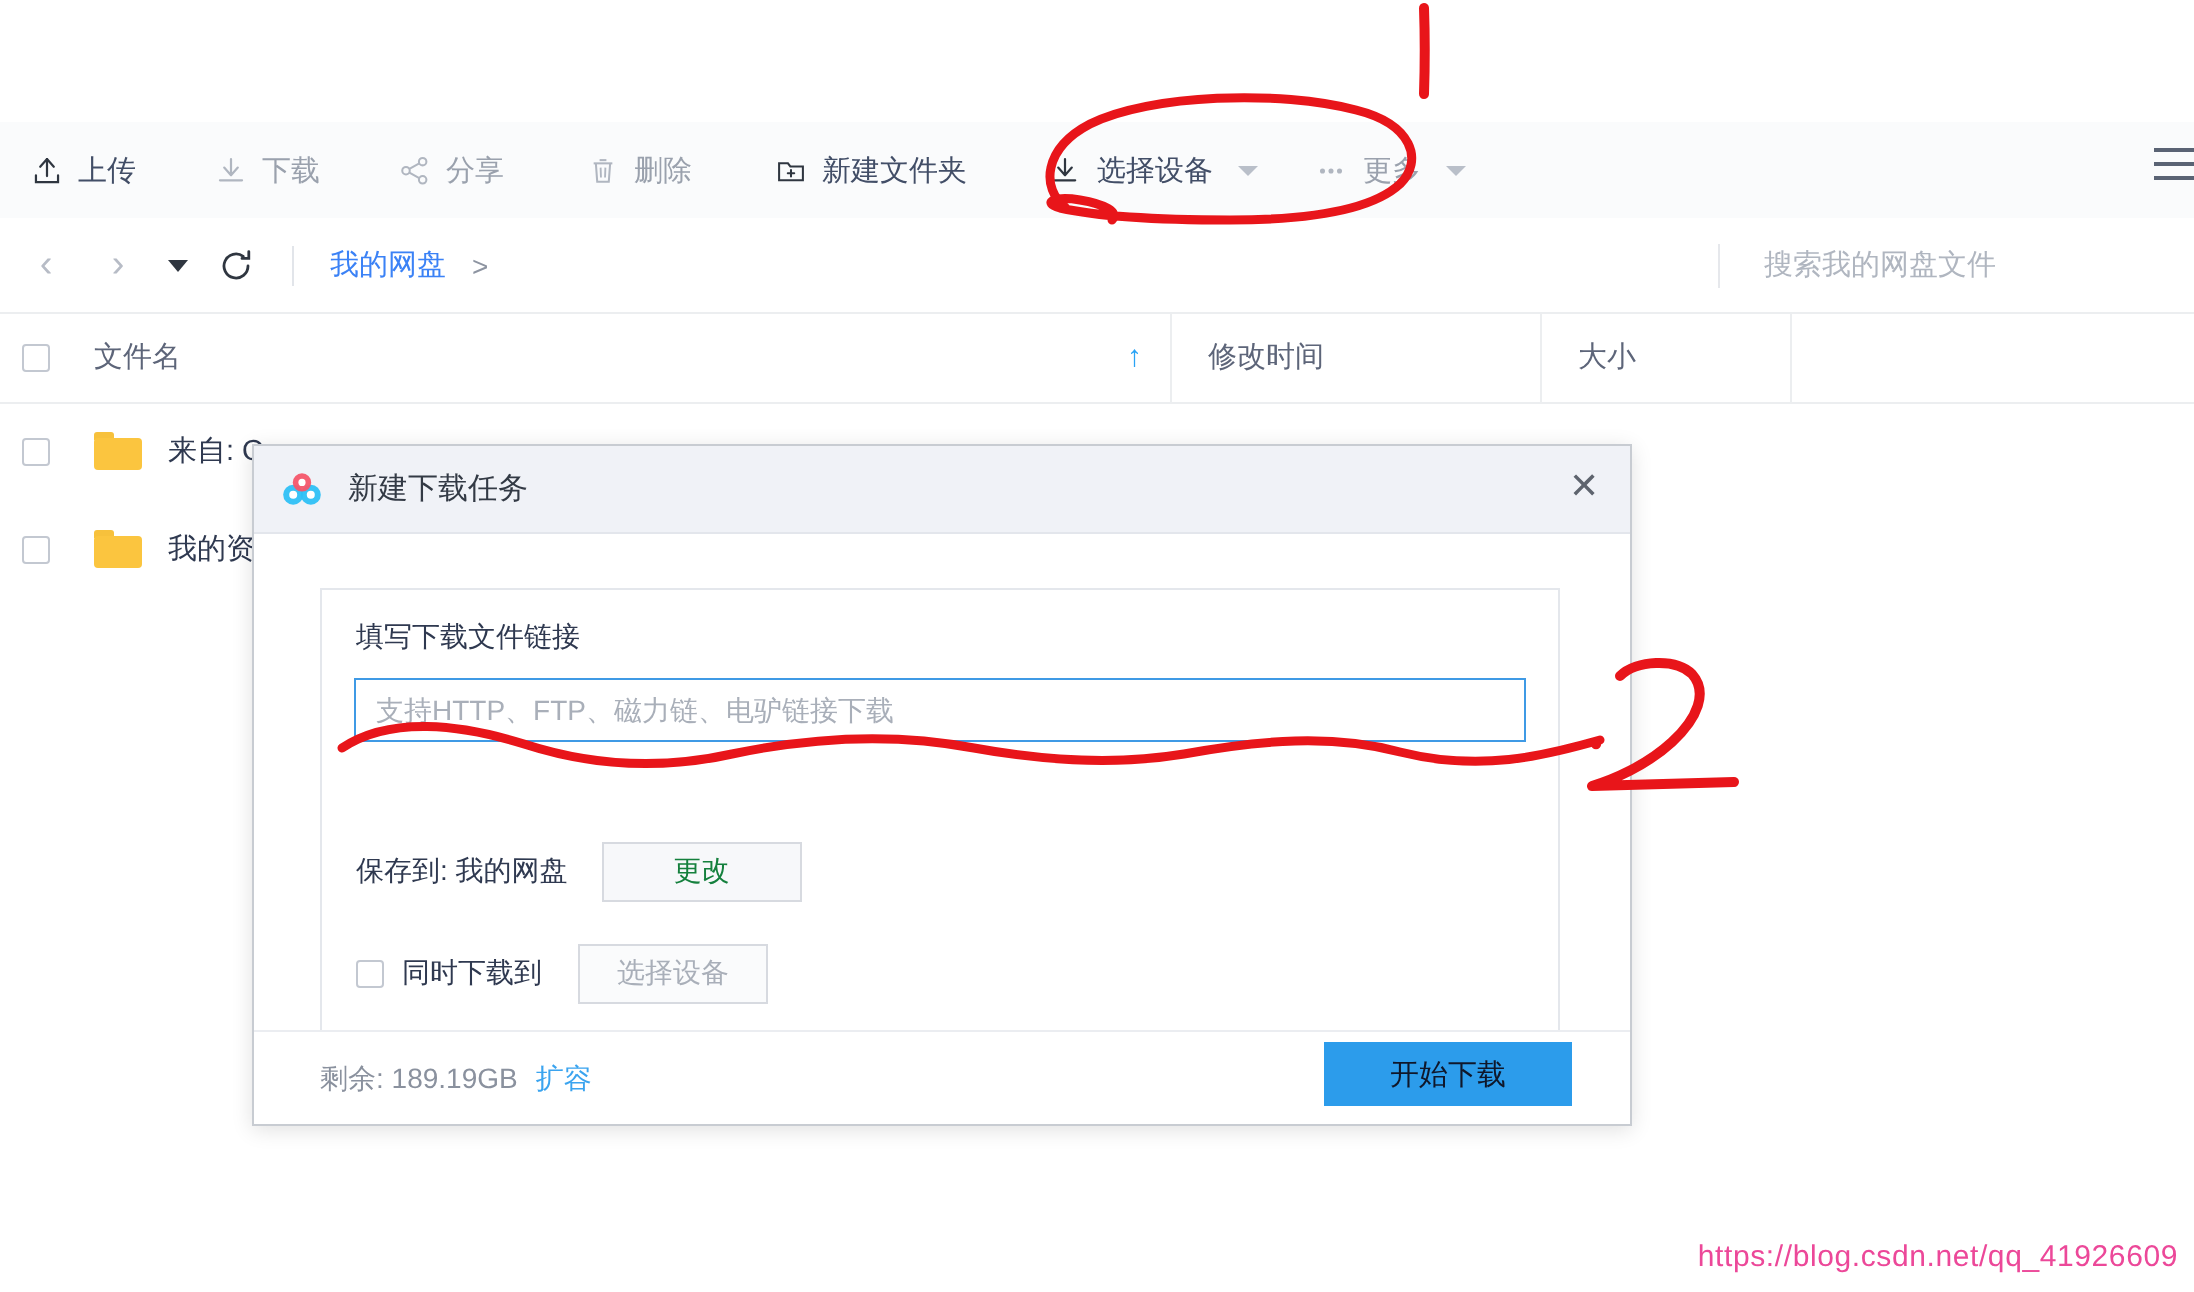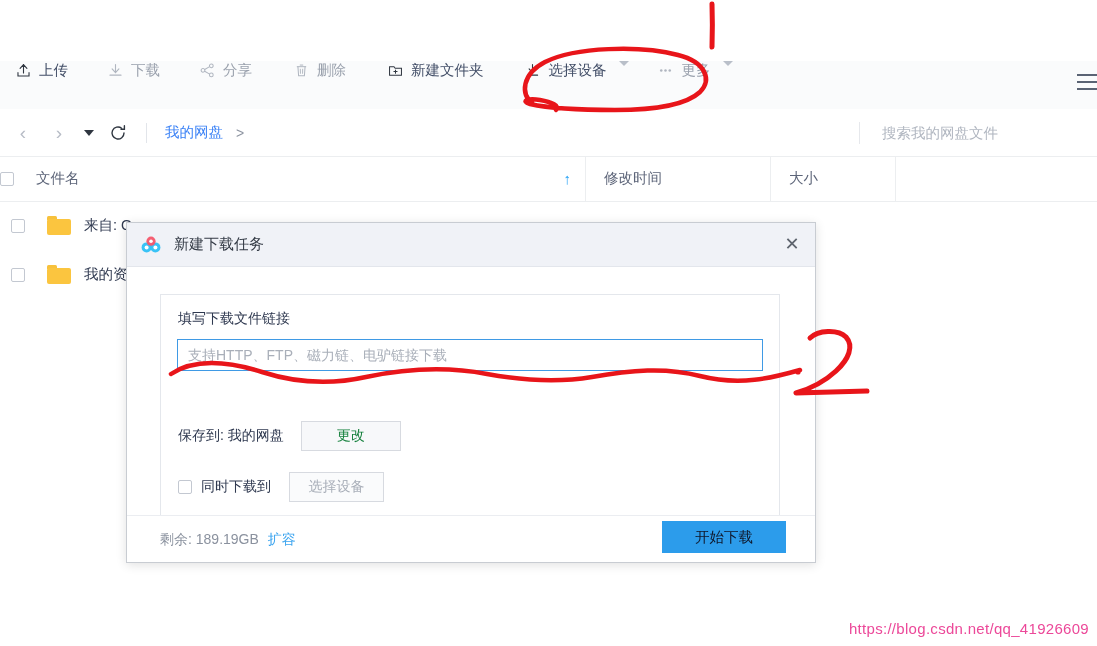--- a/index.html
+++ b/index.html
@@ -26,20 +26,21 @@
     position: absolute;
     left: 0; top: 61px;
     width: 1097px; height: 48px;
     background: #fafbfc;
     border-bottom: 1px solid #eceef0;
     display: flex;
     align-items: center;
   }
   .tb-item {
     display: flex;
+    align-items: center;
     height: 48px;
     padding: 0 0 0 0;
     margin-left: 14px;
     color: #424e67;
     font-size: 14.5px;
     white-space: nowrap;
     cursor: pointer;
     user-select: none;
   }
   .tb-item.dim { color: #9aa1ad; }
@@ -164,20 +165,21 @@
     border: 1px solid #c3c8d1;
     border-radius: 2px;
     background: #fff;
     box-sizing: border-box;
     flex: none;
     cursor: pointer;
   }
   .th-name {
     display:flex; align-items:center;
     width: 585px;
+    padding-left: 11px;
     box-sizing: border-box;
     height: 45px;
     position: relative;
   }
   .th-name .lbl { margin-left: 22px; }
   .sort-arrow {
     position: absolute;
     right: 14px;
     color: #29a3f5;
     font-size: 15px;

